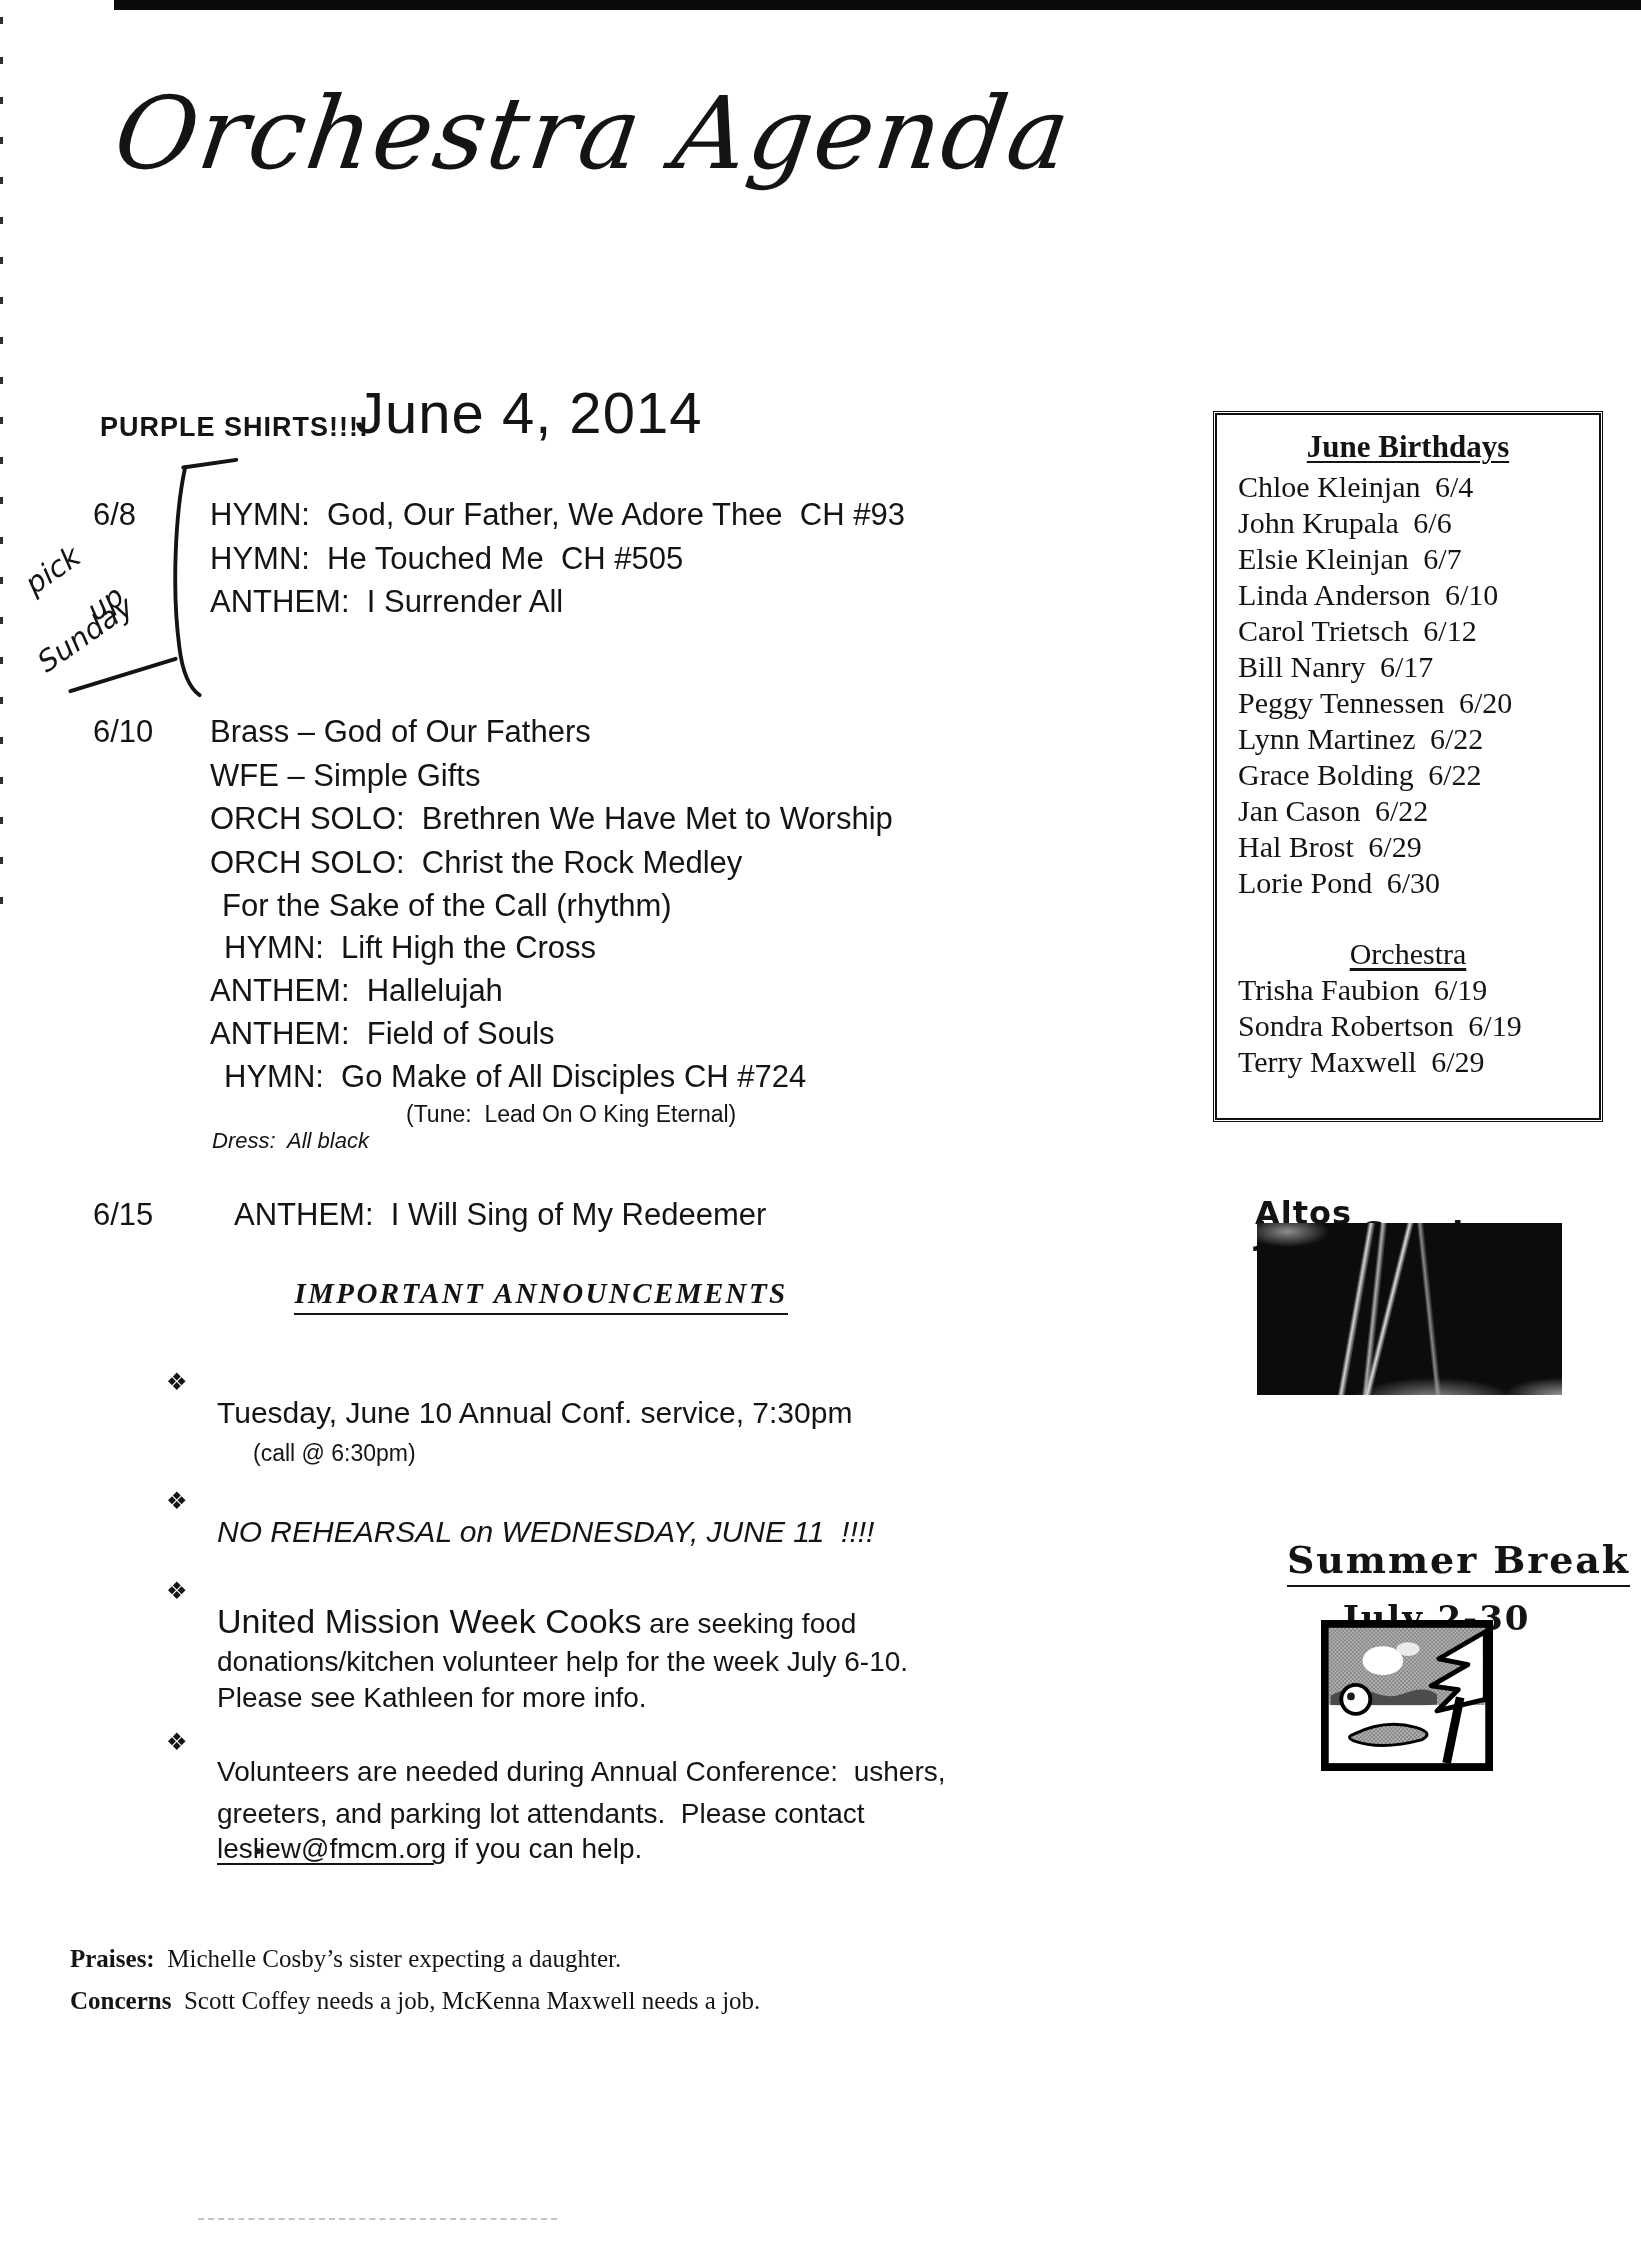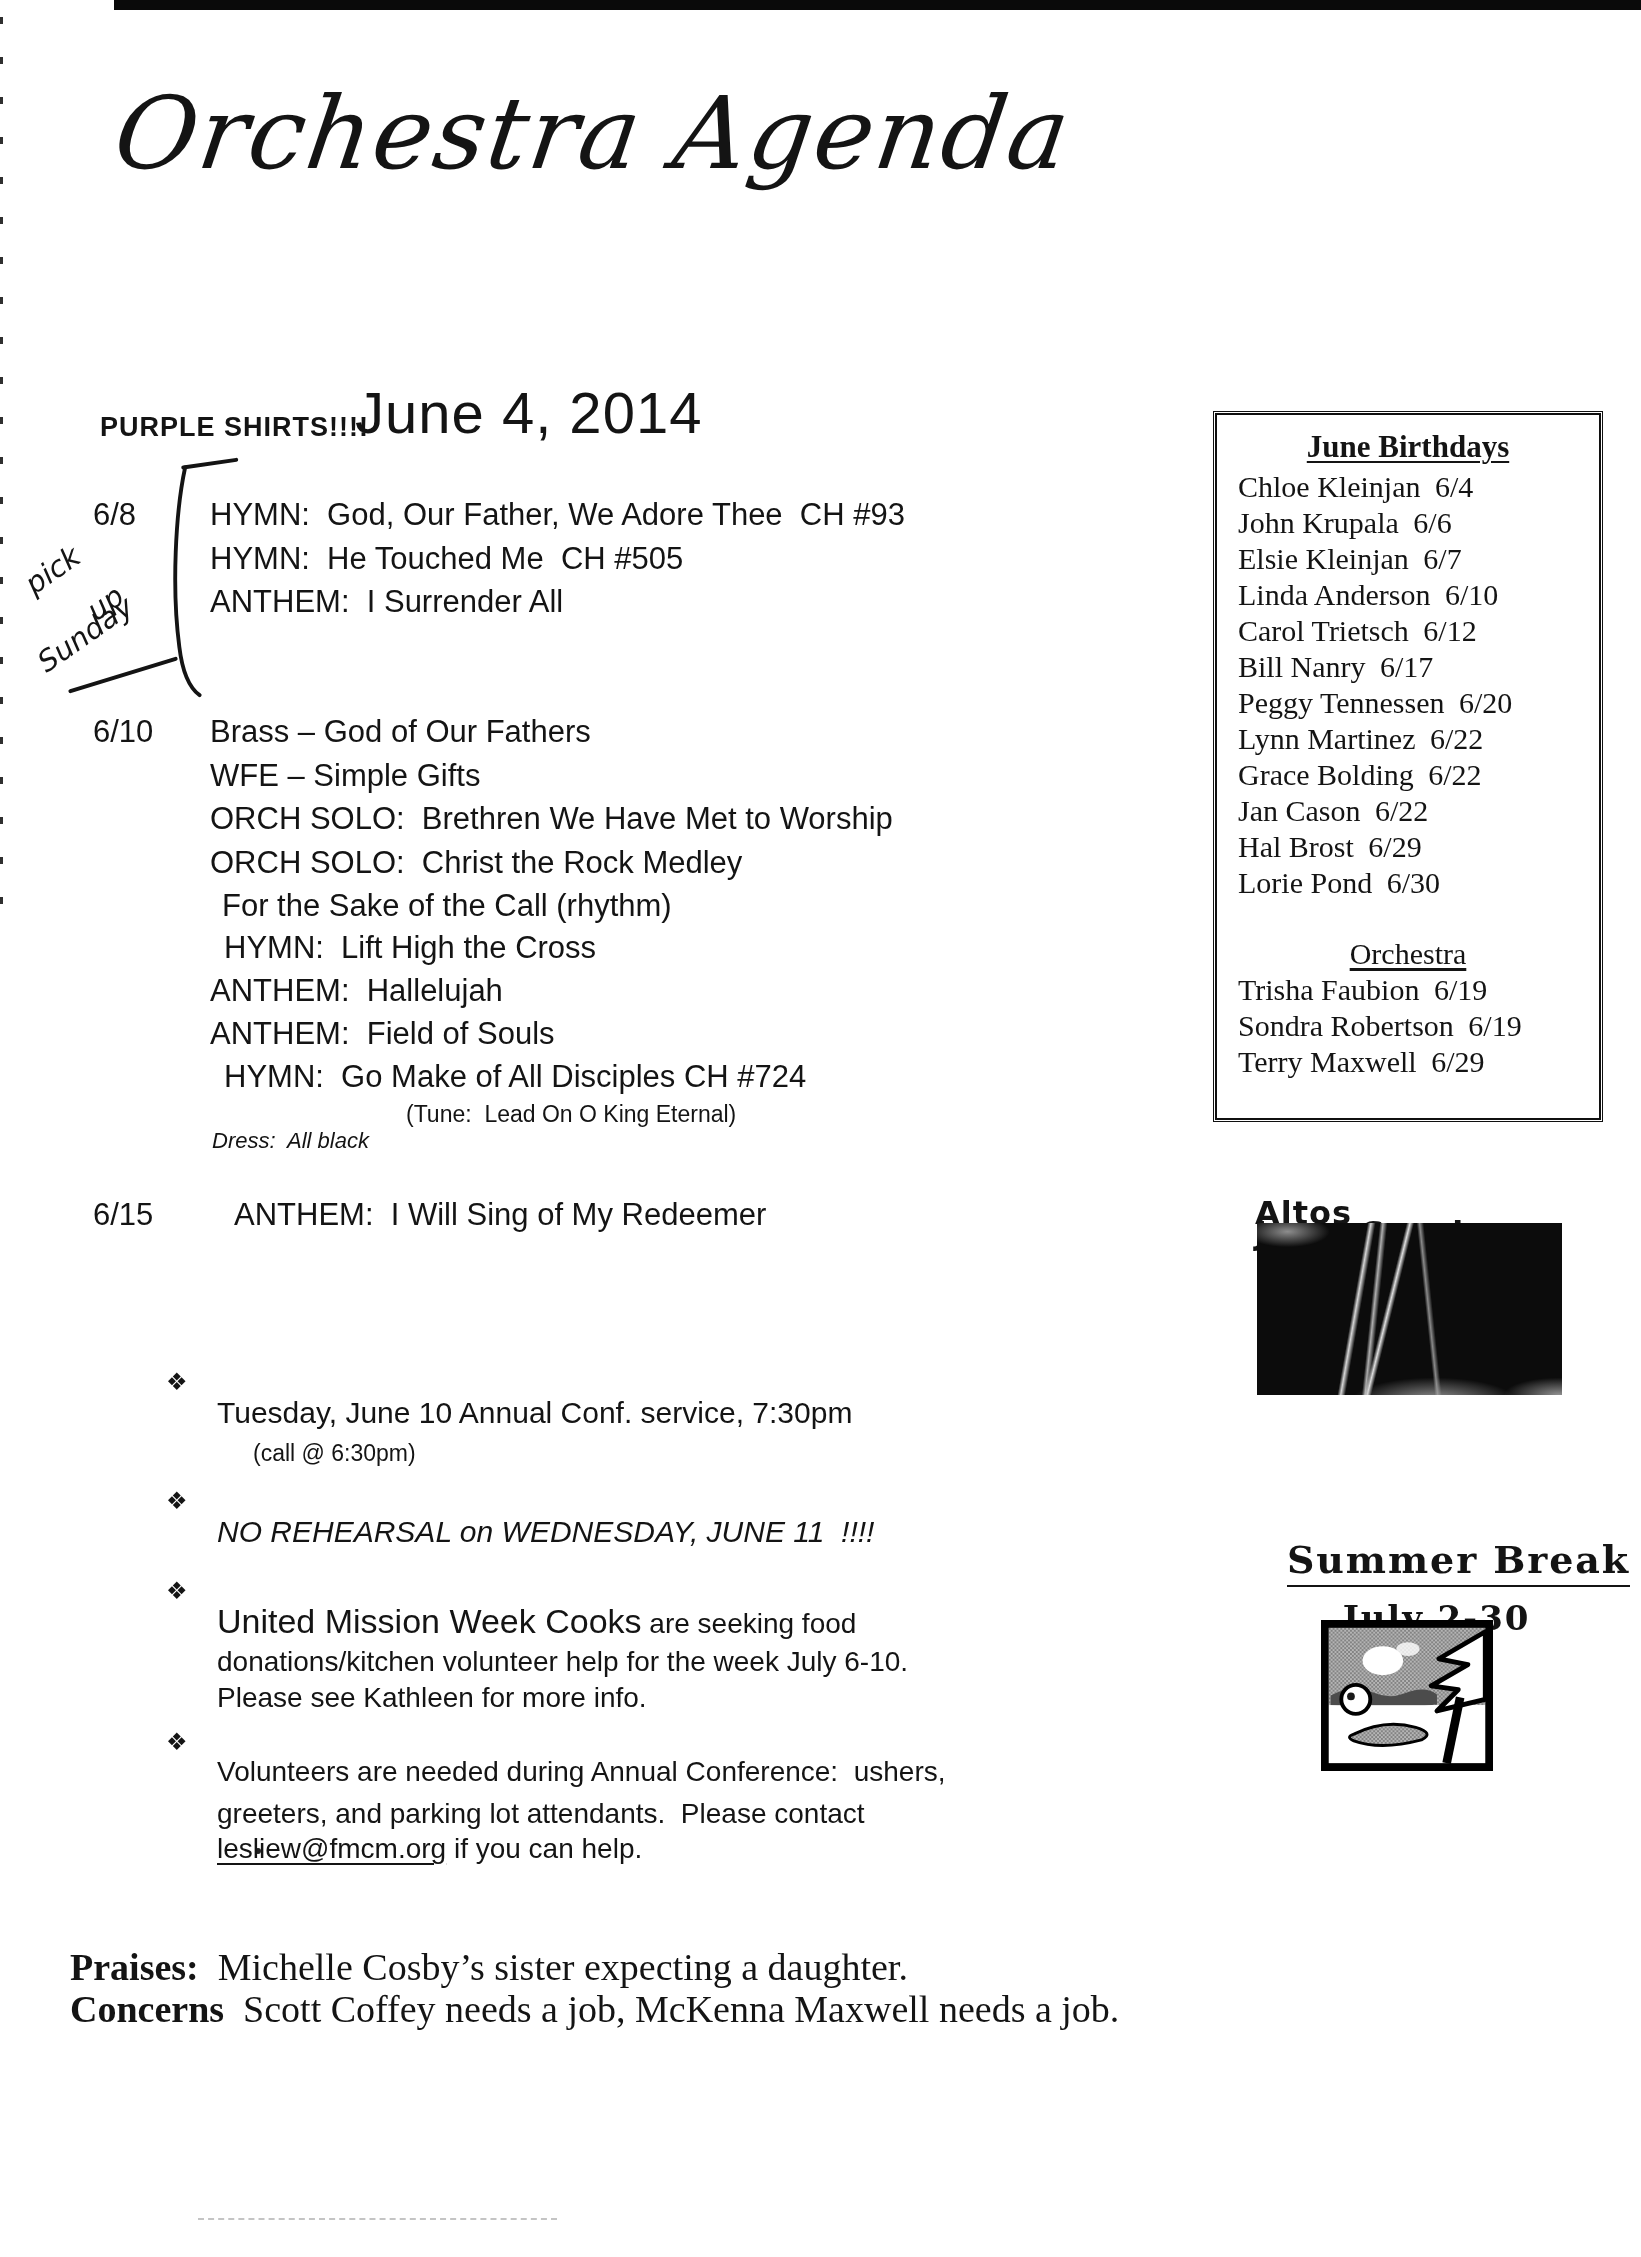--- a/index.html
+++ b/index.html
@@ -40,21 +40,21 @@
   .annc-head{display:inline-block;font-family:"Liberation Serif",serif;font-weight:bold;
         font-style:italic;font-size:29px;letter-spacing:2.4px;border-bottom:2.9px solid #161616;
         padding-bottom:2.9px;white-space:pre;}
 
   .bullet{position:absolute;left:166px;font-size:24px;font-family:"DejaVu Sans",sans-serif;}
   .btext{position:absolute;left:217px;margin-top:33px;}
   .lead-big{font-size:34px;}
   .rest{font-size:28px;}
   .email{text-decoration:underline;text-decoration-thickness:2.4px;text-underline-offset:4.8px;}
 
-  .serif{font-family:"Liberation Serif",serif;font-size:38px;white-space:pre;}
+  .serif{font-family:"Liberation Serif",serif;font-size:25px;white-space:pre;}
   .footline{position:absolute;left:70px;}
   .blab{font-weight:bold;}
 
   
   .bbox{position:absolute;left:1215px;top:413px;width:386px;height:707px;box-sizing:border-box;
         border:2.9px solid #101010;outline:1px solid #101010;outline-offset:1.9px;
         font-family:"Liberation Serif",serif;font-size:30px;}
   .bb-title{text-align:center;margin-top:13.5px;font-weight:bold;font-size:31px;
         text-decoration:underline;text-decoration-thickness:2.4px;text-underline-offset:3.9px;}
   .bd-row{padding-left:21px;line-height:36px;white-space:pre;}
@@ -127,20 +127,23 @@
   <div class="sans line" style="top:930px;left:224px">HYMN:  Lift High the Cross</div>
   <div class="sans line" style="top:973px">ANTHEM:  Hallelujah</div>
   <div class="sans line" style="top:1016px">ANTHEM:  Field of Souls</div>
   <div class="sans line" style="top:1059px;left:224px">HYMN:  Go Make of All Disciples CH #724</div>
   <div class="sans line small" style="top:1101px;left:406px">(Tune:  Lead On O King Eternal)</div>
   <div class="sans line ital" style="top:1128px;left:212px;font-size:22px">Dress:  All black</div>
 
   <div class="sans secdate" style="top:1197px">6/15</div>
   <div class="sans line" style="top:1197px;left:234px">ANTHEM:  I Will Sing of My Redeemer</div>
 
+  <div class="annc-head-wrap">
+    <span class="annc-head">IMPORTANT ANNOUNCEMENTS</span>
+  </div>
 
   <div class="sans bullet" style="top:1368px">❖</div>
   <div class="sans btext" style="top:1363px;font-size:30px">Tuesday, June 10 Annual Conf. service, 7:30pm</div>
   <div class="sans btext small" style="top:1407px;left:253px">(call @ 6:30pm)</div>
 
   <div class="sans bullet" style="top:1487px">❖</div>
   <div class="sans btext ital" style="top:1482px;font-size:30px">NO REHEARSAL on WEDNESDAY, JUNE 11  !!!!</div>
 
   <div class="sans bullet" style="top:1577px">❖</div>
   <div class="sans btext" style="top:1569px"><span class="lead-big">United Mission Week Cooks</span><span class="rest"> are seeking food</span></div>

